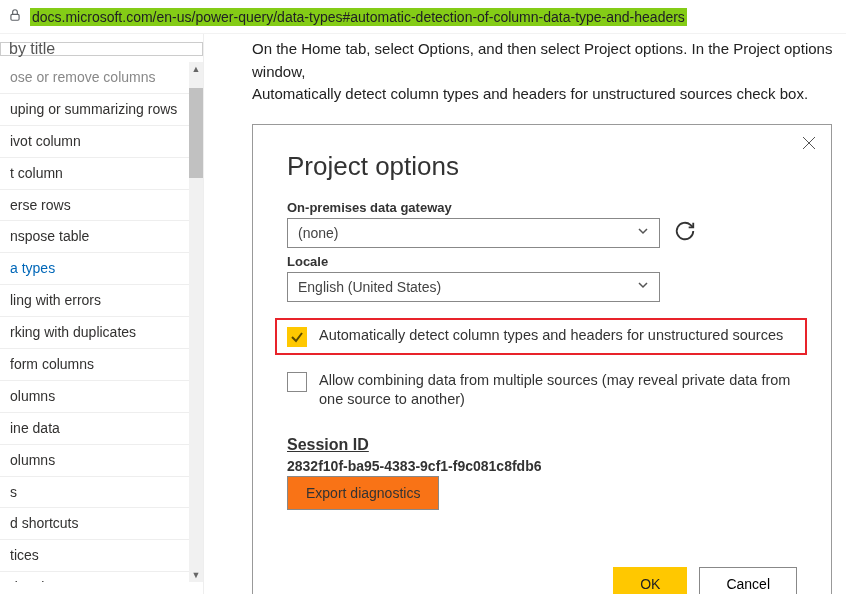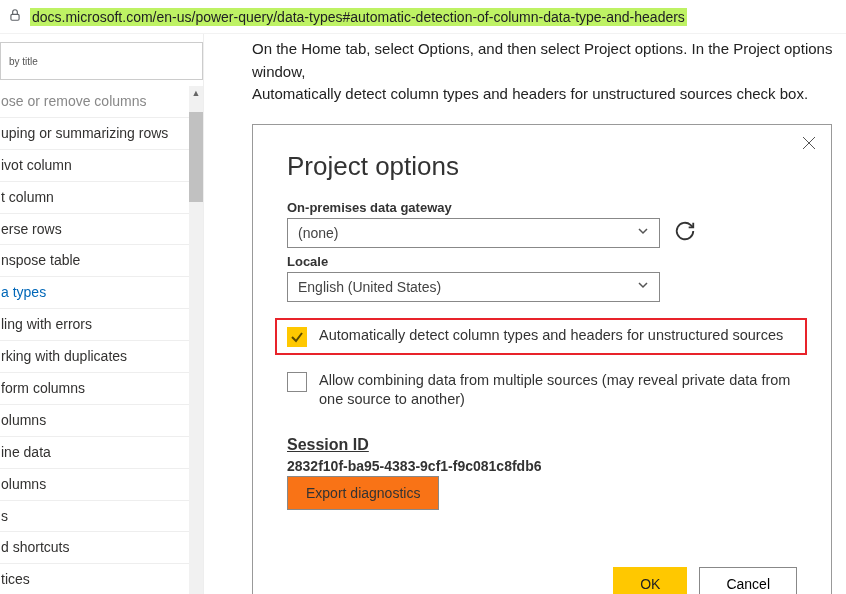--- a/index.html
+++ b/index.html
@@ -1,30 +1,30 @@
 <!DOCTYPE html>
 <html><head>
 <meta charset="utf-8">
 <style>
   * { box-sizing: border-box; margin: 0; padding: 0; font-family: "Segoe UI", Arial, sans-serif; }
   body { width: 846px; height: 594px; overflow: hidden; background: #fff; position: relative; }
 
   
   .urlbar { height: 34px; background: #fff; display: flex; align-items: center; padding: 0 10px 0 4px; border-bottom: 1px solid #f2f2f2; }
   .lock-ico { width: 14px; height: 14px; margin-right: 8px; margin-left: 4px; }
-  .url-text { font-size: 14px; color: #202124; background: #bef264; padding: 1px 2px; white-space: nowrap; overflow: hidden; }
+  .url-text { font-size: 14px; color: #202124; background: #84cc16; padding: 1px 2px; white-space: nowrap; overflow: hidden; }
 
   .page { display: flex; height: calc(100% - 34px); }
 
   
   .sidebar { width: 204px; flex: 0 0 204px; position: relative; border-right: 1px solid #eee; }
-  .filter-box { margin: 8px 0 0 0; border: 1px solid #ccc; height: 38px; display: flex; align-items: center; padding: 0 8px; font-size: 10px; color: #555; }
+  .filter-box { margin: 8px 0 0 0; border: 1px solid #ccc; height: 14px; display: flex; align-items: center; padding: 0 8px; font-size: 16px; color: #555; }
   .navwrap { position: relative; margin-top: 6px; height: 520px; overflow: hidden; }
   .navlist { list-style: none; }
-  .navlist li { font-size: 14px; color: #323130; padding: 6px 10px 6px 1px; cursor: pointer; border-bottom: 1px solid #eee; line-height: 1.35; white-space: nowrap; overflow: hidden; text-overflow: ellipsis; }
+  .navlist li { font-size: 14px; color: #323130; padding: 6px 10px 6px 10px; cursor: pointer; border-bottom: 1px solid #eee; line-height: 1.35; white-space: nowrap; overflow: hidden; text-overflow: ellipsis; }
   .navlist li.active { color: #0067b8; border-left: 2px solid #0067b8; margin-left: -2px; }
   .navlist li.cut { color: #888; }
   .sb-track { position: absolute; right: 0; top: 0; bottom: 0; width: 14px; background: #f1f1f1; }
   .sb-thumb { position: absolute; width: 100%; background: #c1c1c1; }
   .sb-btn { position: absolute; width: 14px; height: 14px; left: 0; display: flex; align-items: center; justify-content: center; font-size: 9px; color: #666; }
 
   
   .main { flex: 1; padding: 0 0 0 48px; position: relative; overflow: hidden; }
   .intro { font-size: 15px; line-height: 1.5; color: #222; margin-top: 4px; }
   .intro .bold { font-weight: 400; }

